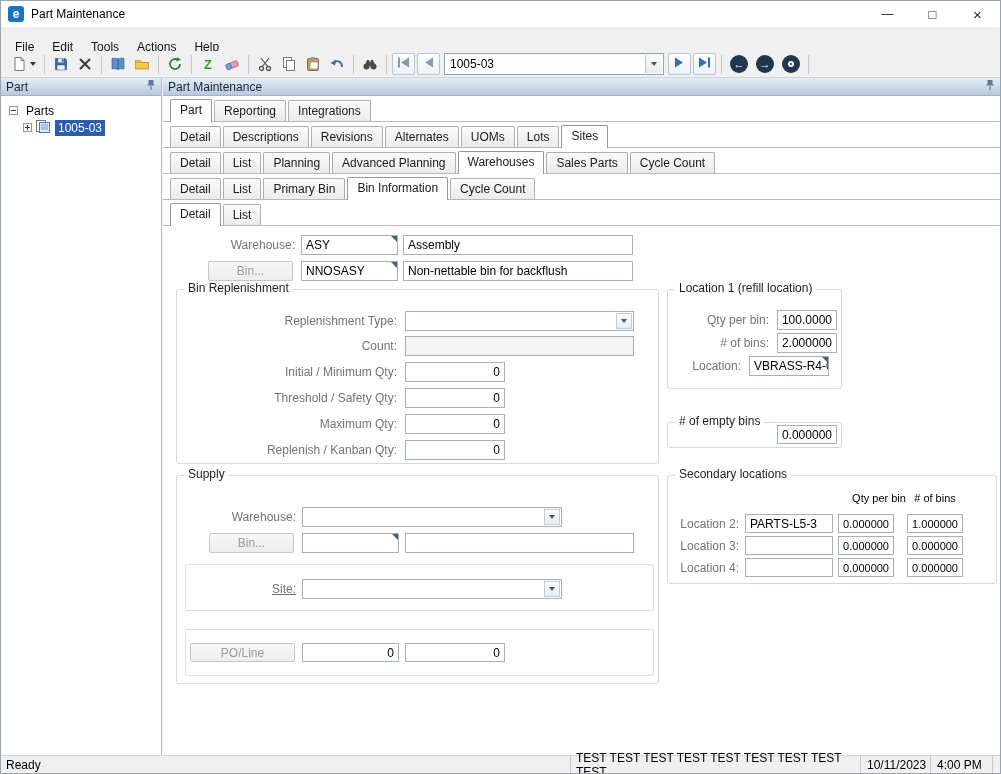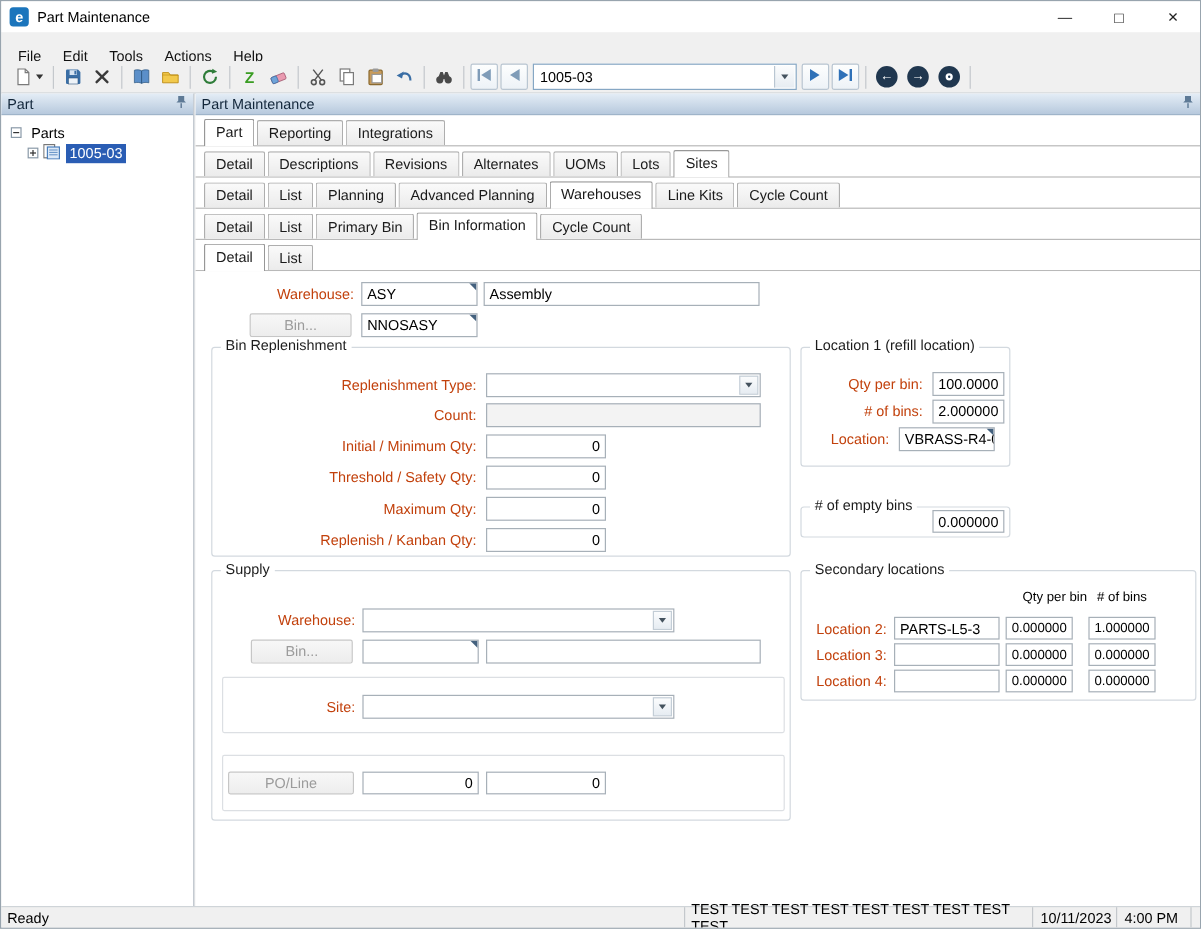--- a/index.html
+++ b/index.html
@@ -49,21 +49,21 @@
 
   
   .main-header { height:18px; background:linear-gradient(#e4edf6,#b7c9dd); border-bottom:1px solid #9fb4c9; display:flex; align-items:center; padding:0 5px; font-size:12px; color:#12263a; }
   .main-header .spacer { flex:1; }
   .tabrow { height:26px; display:flex; align-items:flex-end; padding-left:7px; border-bottom:1px solid #b9b9b9; }
   .tab { padding:3px 9px 3px; border:1px solid #aeaeae; border-bottom:none; background:linear-gradient(#fafafa,#ebebeb); color:#1a1a1a; margin-right:2px; border-radius:2px 2px 0 0; white-space:nowrap; font-size:12px; }
   .tab.selected { background:#fff; border-color:#979797; padding-bottom:5px; margin-bottom:-1px; position:relative; z-index:2; }
 
   
   .form { position:absolute; top:148px; left:0; right:0; bottom:0; background:#fff; }
-  .label { position:absolute; height:20px; display:flex; align-items:center; justify-content:flex-end; padding-right:3px; color:#c2410c; white-space:nowrap; font-size:12px; }
+  .label { position:absolute; height:20px; display:flex; align-items:center; justify-content:flex-end; padding-right:3px; color:#737373; white-space:nowrap; font-size:12px; }
   .field { position:absolute; background:#fff; border:1px solid #a7b0b8; height:20px; font-size:12px; display:flex; align-items:center; padding:0 4px; overflow:hidden; white-space:nowrap; }
   .field.num { justify-content:flex-end; }
   .field.disabled { background:#f3f3f3; }
   .ctx { position:absolute; top:0; right:0; width:0; height:0; border-left:6px solid transparent; border-top:6px solid #44617e; }
   .btn-gray { position:absolute; background:linear-gradient(#f7f7f7,#ededed); border:1px solid #c6c6c6; color:#9b9b9b; display:flex; align-items:center; justify-content:center; height:20px; font-size:12px; border-radius:2px; }
   .combo { position:absolute; background:#fff; border:1px solid #a7b0b8; height:20px; display:flex; align-items:center; padding-left:4px; }
   .combo .arrow-box { position:absolute; right:1px; top:1px; bottom:1px; width:16px; background:linear-gradient(#fbfcfd,#e6ecf2); border:1px solid #c3cdd6; display:flex; align-items:center; justify-content:center; }
   .groupbox { position:absolute; border:1px solid #d3d9df; border-radius:3px; }
   .legend { position:absolute; top:-9px; left:7px; background:#fff; padding:0 4px; font-size:12px; color:#1c1c1c; white-space:nowrap; }
   .innerbox { position:absolute; border:1px solid #dcdfe3; border-radius:2px; }
@@ -307,21 +307,21 @@
       <div class="tab">UOMs</div>
       <div class="tab">Lots</div>
       <div class="tab selected">Sites</div>
     </div>
     <div class="tabrow">
       <div class="tab">Detail</div>
       <div class="tab">List</div>
       <div class="tab">Planning</div>
       <div class="tab">Advanced Planning</div>
       <div class="tab selected">Warehouses</div>
-      <div class="tab">Line Kits</div>
+      <div class="tab">Sales Parts</div>
       <div class="tab">Cycle Count</div>
     </div>
     <div class="tabrow">
       <div class="tab">Detail</div>
       <div class="tab">List</div>
       <div class="tab">Primary Bin</div>
       <div class="tab selected">Bin Information</div>
       <div class="tab">Cycle Count</div>
     </div>
     <div class="tabrow">
@@ -338,20 +338,23 @@
       </div>
       <div class="field" style="left:240px; top:9px; width:230px;">
         <span>Assembly</span>
       </div>
 
       <div class="btn-gray" style="left:45px; top:35px; width:85px;">Bin...</div>
       <div class="field" style="left:138px; top:35px; width:97px;">
         <span>NNOSASY</span>
         <span class="ctx"></span>
       </div>
+      <div class="field" style="left:240px; top:35px; width:230px;">
+        <span>Non-nettable bin for backflush</span>
+      </div>
 
       <div class="groupbox" style="left:13px; top:63px; width:483px; height:175px;">
         <div class="legend">Bin Replenishment</div>
         <div class="label" style="left:0; top:21px; width:223px;">Replenishment Type:</div>
         <div class="combo" style="left:228px; top:21px; width:229px;">
           <span></span>
           <span class="arrow-box">
               <span class="tri-down"></span>
             </span>
         </div>
@@ -412,21 +415,21 @@
         </div>
         <div class="btn-gray" style="left:32px; top:57px; width:85px;">Bin...</div>
         <div class="field" style="left:125px; top:57px; width:97px;">
           <span></span>
           <span class="ctx"></span>
         </div>
         <div class="field" style="left:228px; top:57px; width:229px;">
           <span></span>
         </div>
         <div class="innerbox" style="left:8px; top:88px; width:469px; height:47px;"></div>
-        <div class="label" style="left:0; top:103px; width:122px;">Site:</div>
+        <div class="label" style="left:0; top:103px; width:122px;text-decoration:underline;">Site:</div>
         <div class="combo" style="left:125px; top:103px; width:260px;">
           <span></span>
           <span class="arrow-box">
               <span class="tri-down"></span>
             </span>
         </div>
         <div class="innerbox" style="left:8px; top:153px; width:469px; height:47px;"></div>
         <div class="btn-gray" style="left:13px; top:167px; width:105px; height:19px;">PO/Line</div>
         <div class="field num" style="left:125px; top:167px; width:97px; height:19px;">
           <span>0</span>

